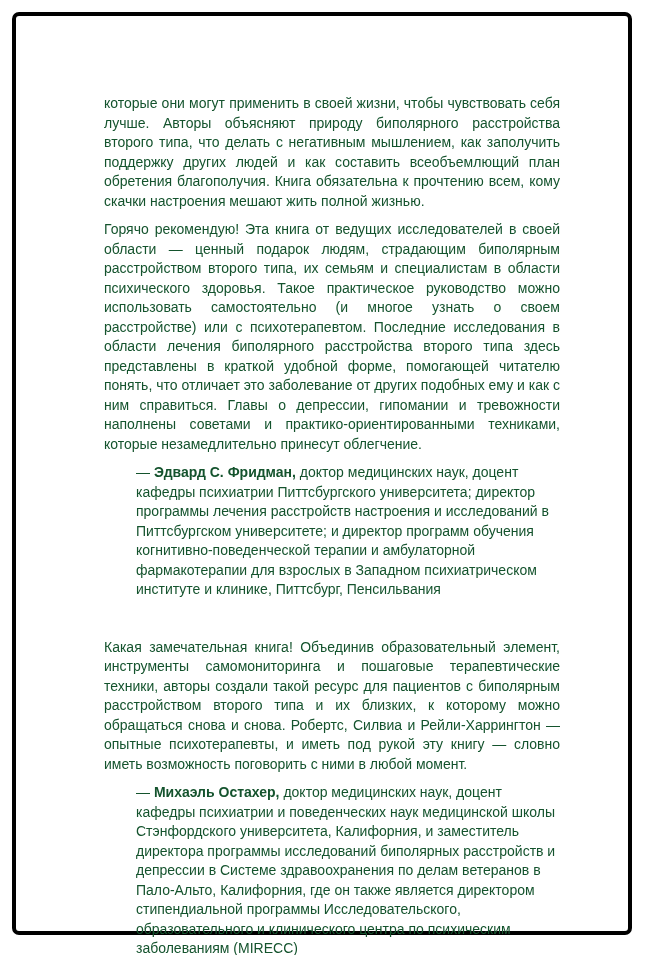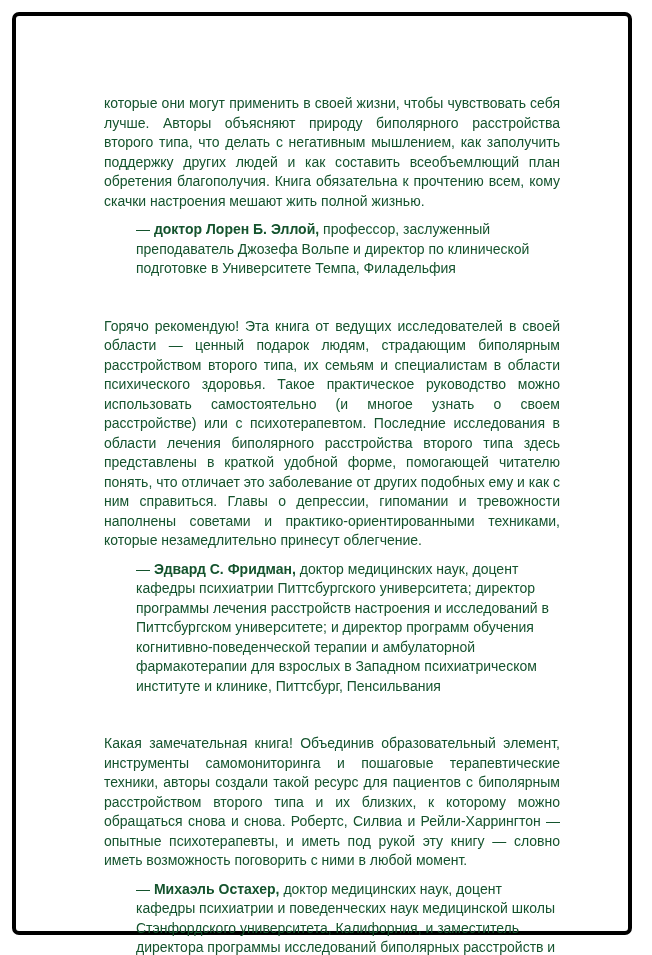--- a/index.html
+++ b/index.html
@@ -52,21 +52,20 @@
 </style>
 </head>
 <body>
 
 <div class="canvas">
   <div class="frame"></div>
   <div class="content">
 
     <p class="body">которые они могут применить в своей жизни, чтобы чувствовать себя лучше. Авторы объясняют природу биполярного расстройства второго типа, что делать с негативным мышлением, как заполучить поддержку других людей и как составить всеобъемлющий план обретения благополучия. Книга обязательна к прочтению всем, кому скачки настроения мешают жить полной жизнью.</p>
 
-    <p class="attribution"><span class="dash">— </span><span class="name">доктор Лорен Б. Эллой,</span><span class="rest"> профессор, заслуженный преподаватель Джозефа Вольпе и директор по клинической подготовке в Университете Темпа, Филадельфия</span></p>
 
     <p class="body">Горячо рекомендую! Эта книга от ведущих исследователей в своей области — ценный подарок людям, страдающим биполярным расстройством второго типа, их семьям и специалистам в области психического здоровья. Такое практическое руководство можно использовать самостоятельно (и многое узнать о своем расстройстве) или с психотерапевтом. Последние исследования в области лечения биполярного расстройства второго типа здесь представлены в краткой удобной форме, помогающей читателю понять, что отличает это заболевание от других подобных ему и как с ним справиться. Главы о депрессии, гипомании и тревожности наполнены советами и практико-ориентированными техниками, которые незамедлительно принесут облегчение.</p>
 
     <p class="attribution"><span class="dash">— </span><span class="name">Эдвард С. Фридман,</span><span class="rest"> доктор медицинских наук, доцент кафедры психиатрии Питтсбургского университета; директор программы лечения расстройств настроения и исследований в Питтсбургском университете; и директор программ обучения когнитивно-поведенческой терапии и амбулаторной фармакотерапии для взрослых в Западном психиатрическом институте и клинике, Питтсбург, Пенсильвания</span></p>
 
     <p class="body">Какая замечательная книга! Объединив образовательный элемент, инструменты самомониторинга и пошаговые терапевтические техники, авторы создали такой ресурс для пациентов с биполярным расстройством второго типа и их близких, к которому можно обращаться снова и снова. Робертс, Силвиа и Рейли-Харрингтон — опытные психотерапевты, и иметь под рукой эту книгу — словно иметь возможность поговорить с ними в любой момент.</p>
 
     <p class="attribution"><span class="dash">— </span><span class="name">Михаэль Остахер,</span><span class="rest"> доктор медицинских наук, доцент кафедры психиатрии и поведенческих наук медицинской школы Стэнфордского университета, Калифорния, и заместитель директора программы исследований биполярных расстройств и депрессии в Системе здравоохранения по делам ветеранов в Пало-Альто, Калифорния, где он также является директором стипендиальной программы Исследовательского, образовательного и клинического центра по психическим заболеваниям (MIRECC)</span></p>
 
   </div>

